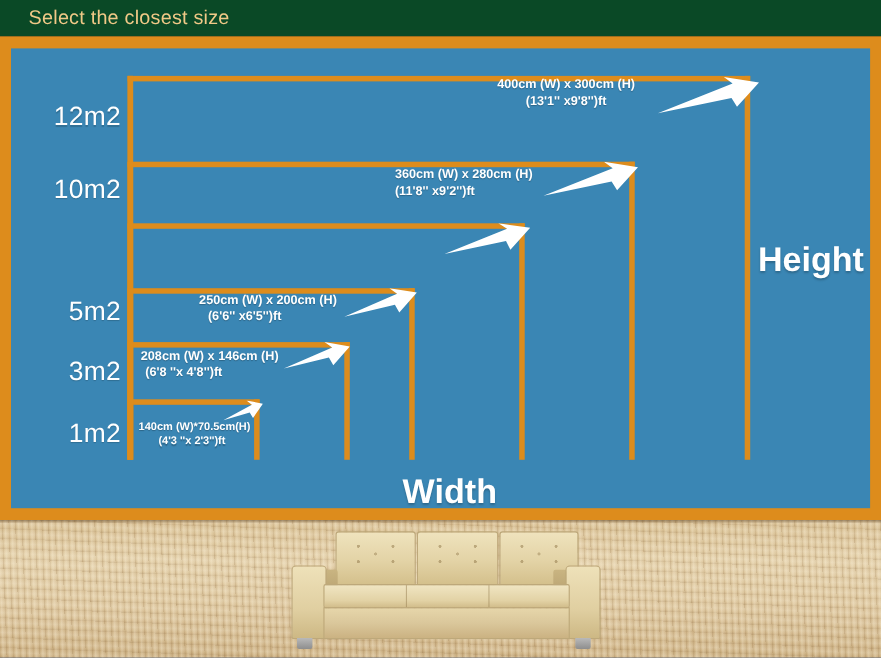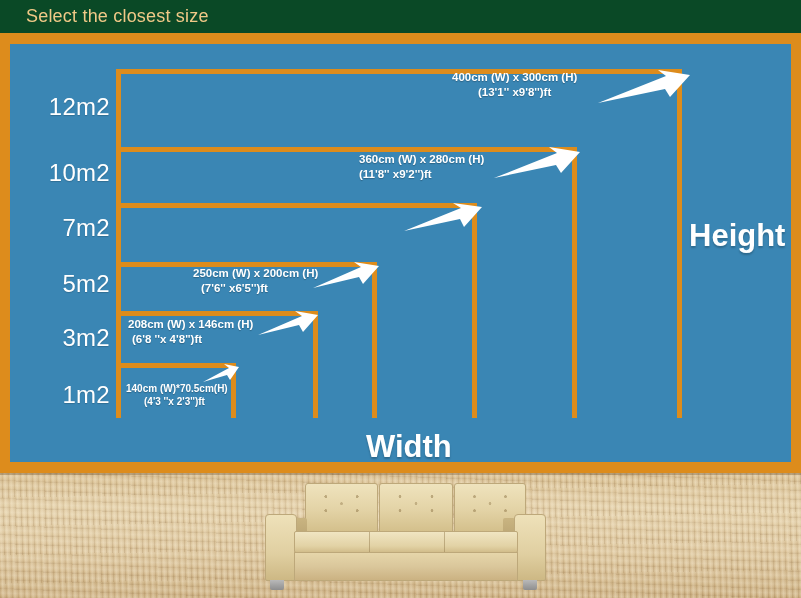--- a/index.html
+++ b/index.html
@@ -208,39 +208,38 @@
 
   <div class="size-box" style="left:116px; top:69px; width:566px; height:349px;"></div>
   <div class="size-box" style="left:116px; top:147px; width:461px; height:271px;"></div>
   <div class="size-box" style="left:116px; top:203px; width:361px; height:215px;"></div>
   <div class="size-box" style="left:116px; top:262px; width:261px; height:156px;"></div>
   <div class="size-box" style="left:116px; top:311px; width:202px; height:107px;"></div>
   <div class="size-box" style="left:116px; top:363px; width:120px; height:55px;"></div>
 
   <div class="row-label" style="left:18px; top:93px;">12m2</div>
   <div class="row-label" style="left:18px; top:159px;">10m2</div>
-  <div class="row-label" style="left:18px; top:214px;">7m2</div>
   <div class="row-label" style="left:18px; top:270px;">5m2</div>
   <div class="row-label" style="left:18px; top:324px;">3m2</div>
   <div class="row-label" style="left:18px; top:381px;">1m2</div>
 
   <div class="callout" style="left:452px; top:70px;text-align:center;">
     <span>400cm (W) x 300cm (H)</span>
     <span class="l2">(13'1'' x9'8'')ft</span>
   </div>
 
   <div class="callout" style="left:359px; top:152px;">
     <span>360cm (W) x 280cm (H)</span>
     <span class="l2">(11'8'' x9'2'')ft</span>
   </div>
 
 
-  <div class="callout" style="left:181px; top:266px;margin-left:12px;">
+  <div class="callout" style="left:181px; top:266px;">
     <span>250cm (W) x 200cm (H)</span>
-    <span class="l2" style="padding-left:8px;">(7'6'' x6'5'')ft</span>
+    <span class="l2" style="padding-left:8px;">(6'6'' x6'5'')ft</span>
   </div>
 
   <div class="callout" style="left:128px; top:317px;">
     <span>208cm (W) x 146cm (H)</span>
     <span class="l2" style="padding-left:4px;">(6'8 ''x 4'8'')ft</span>
   </div>
 
   <div class="callout" style="left:126px; top:382px; font-size:10px; line-height:13px;">
     <span>140cm (W)*70.5cm(H)</span>
     <span class="l2" style="padding-left:18px;">(4'3 ''x 2'3'')ft</span>

